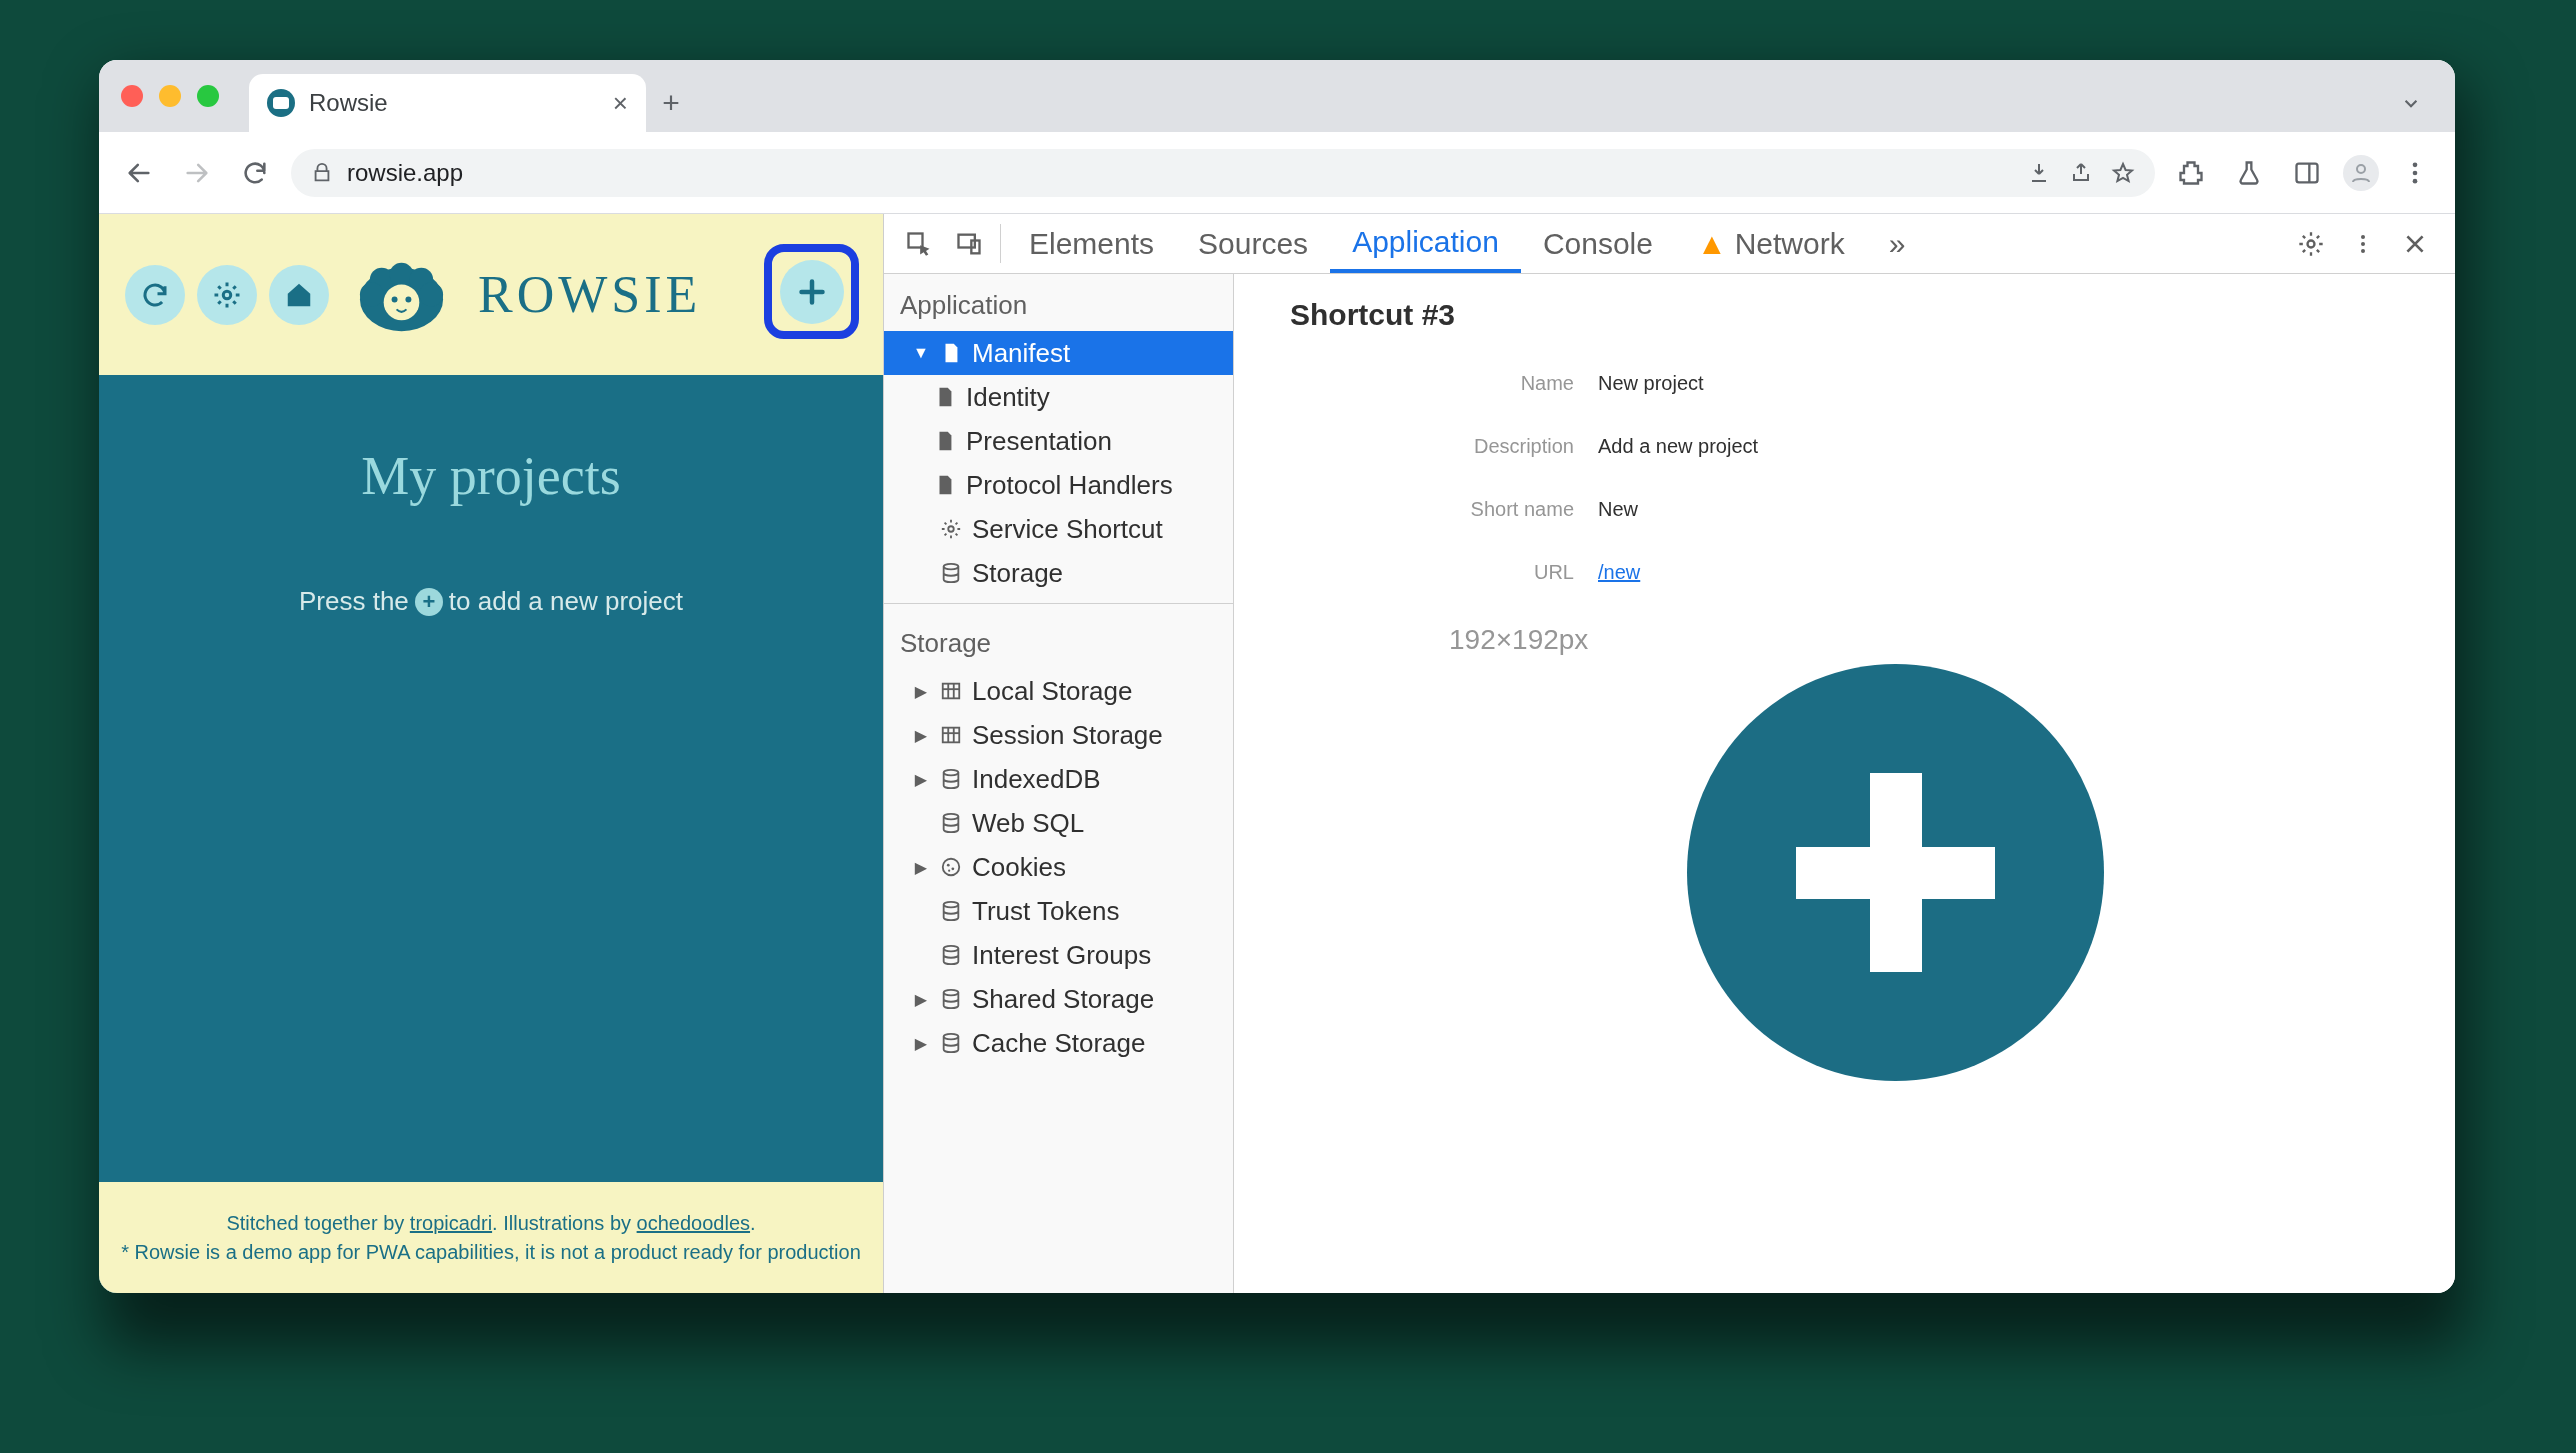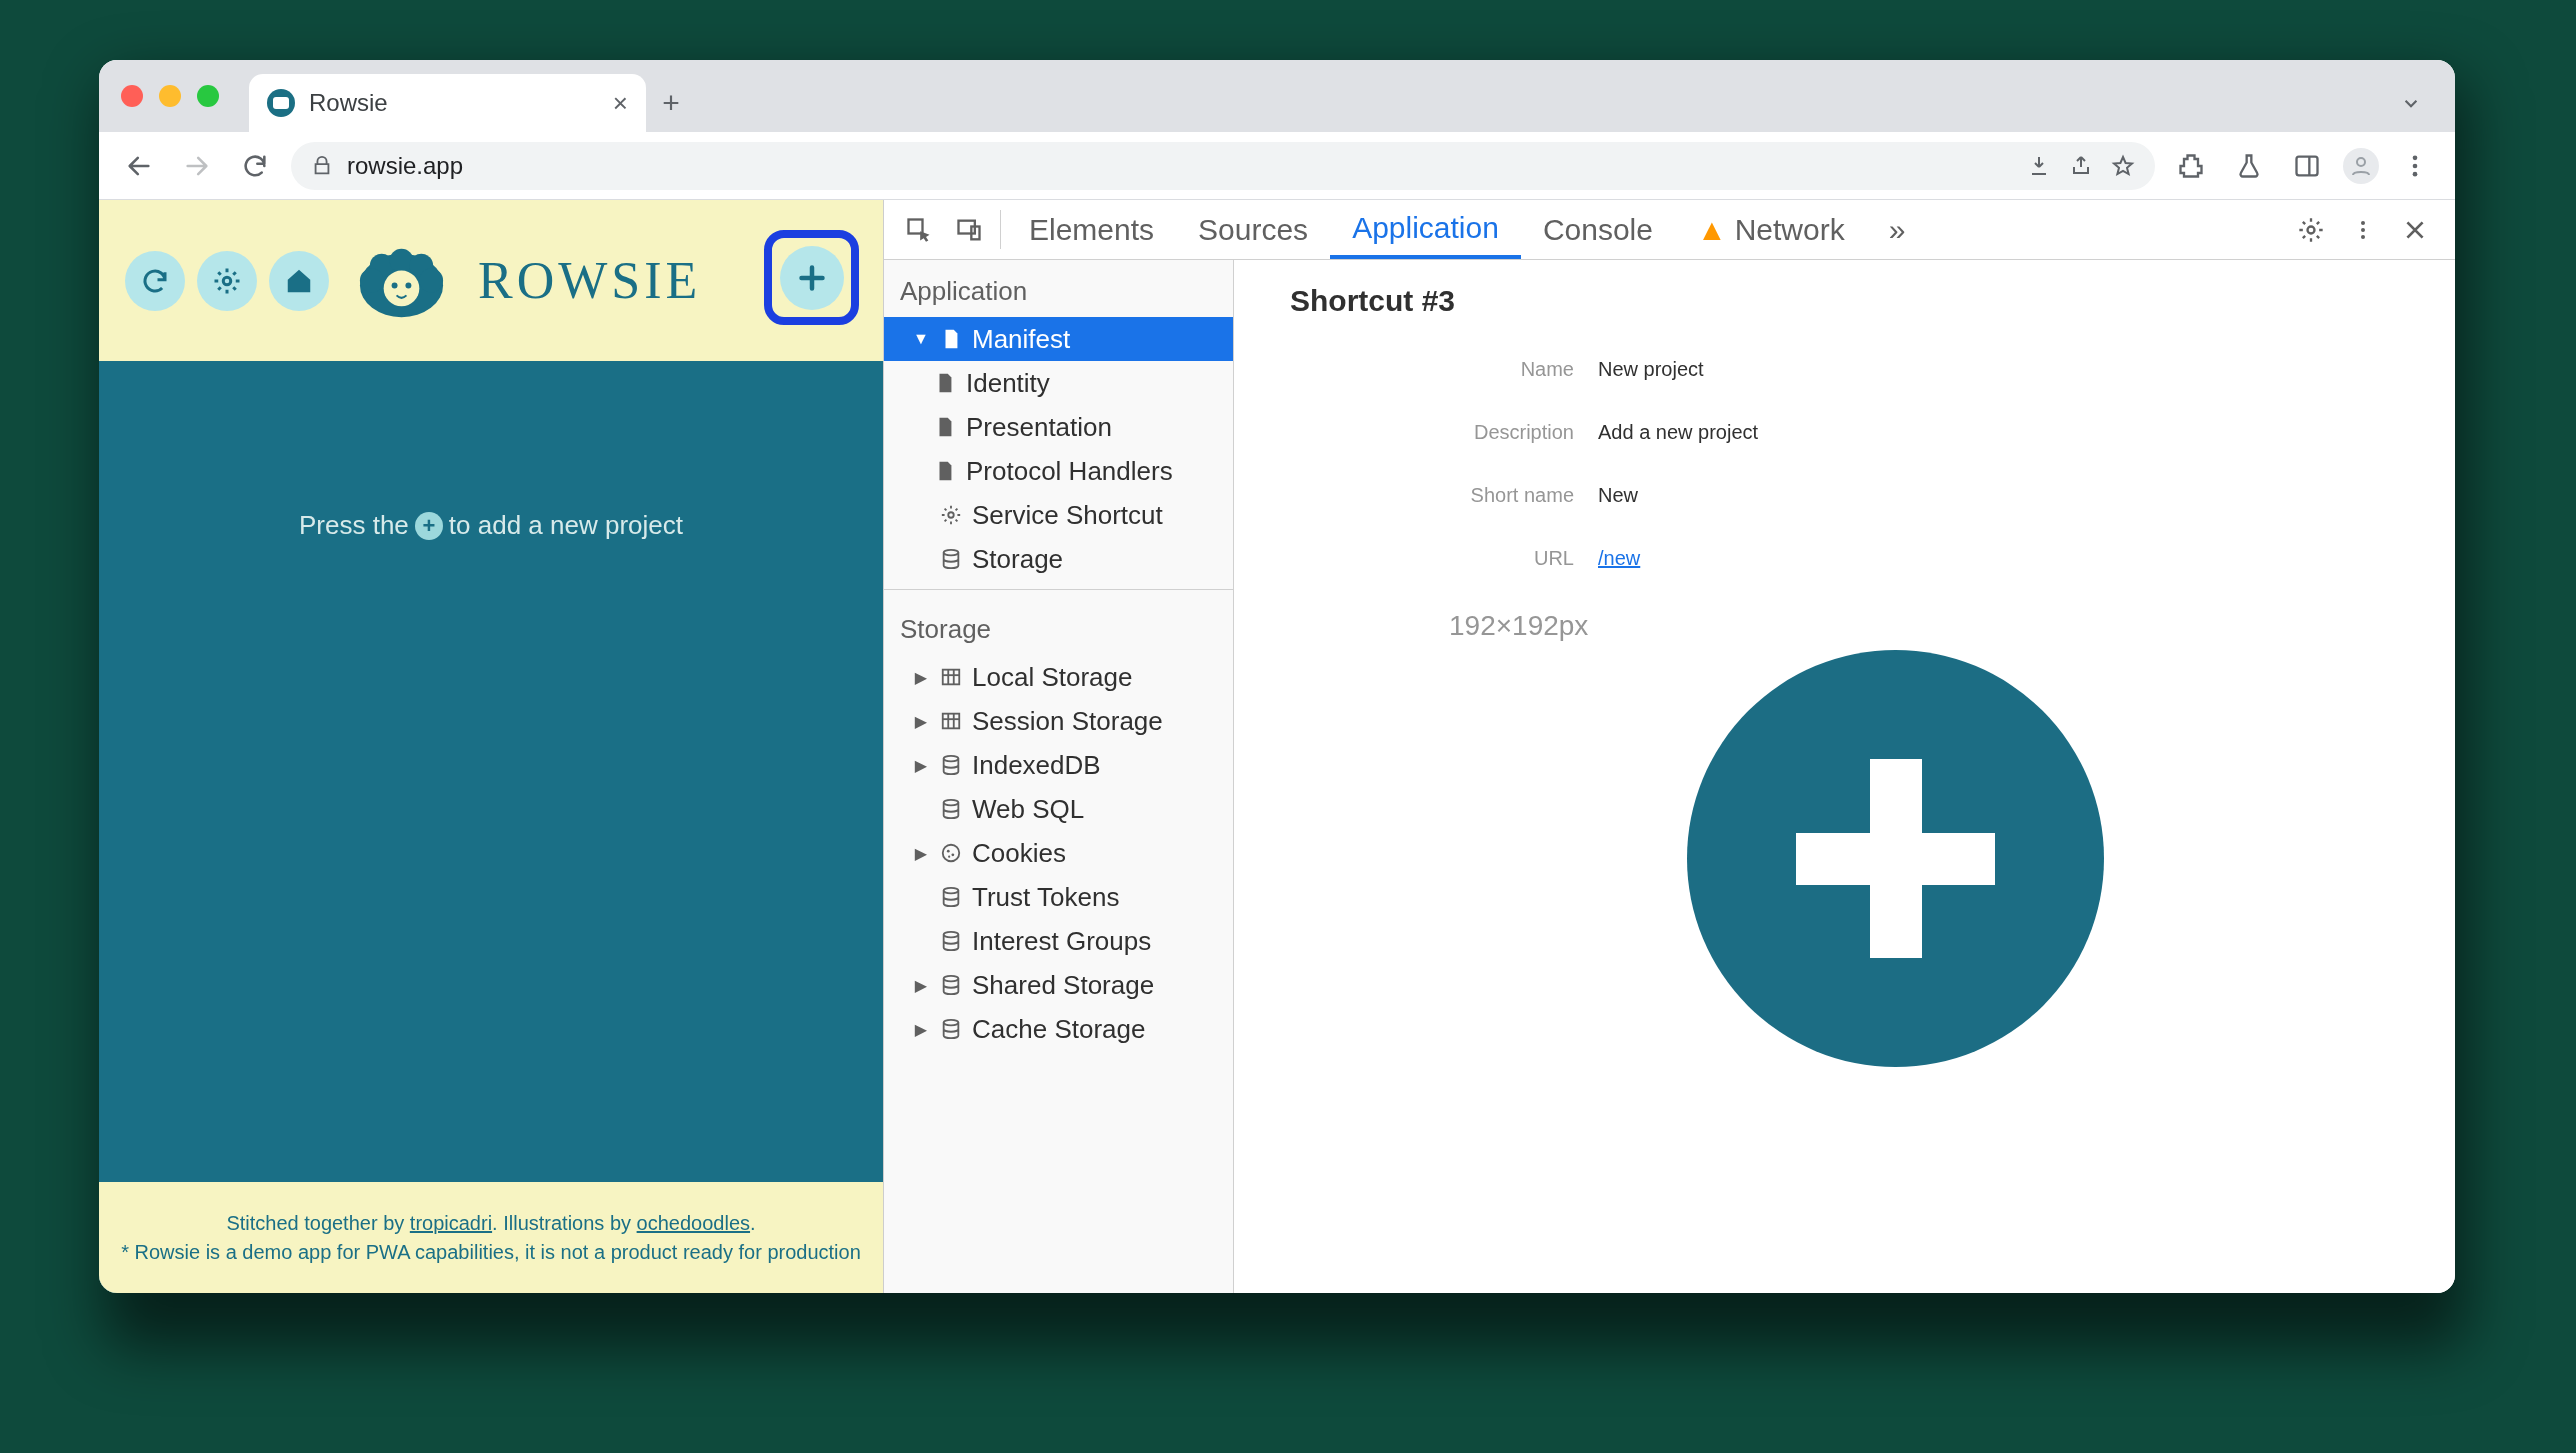--- a/index.html
+++ b/index.html
@@ -18,21 +18,21 @@
   .tab { background: #fff; border-radius: 14px 14px 0 0; height: 58px; width: 397px; display: flex; align-items: center; padding: 0 18px; gap: 14px; }
   .tab .favicon { width: 28px; height: 28px; border-radius: 50%; background: #1b6f84; display: flex; align-items: center; justify-content: center; }
   .tab .favicon::after { content:""; width: 16px; height: 12px; background: #fff; border-radius: 3px; }
   .tab-title { flex: 1; font-size: 24px; color: #3c4043; }
   .tab-close { font-size: 26px; color: #5f6368; cursor: pointer; }
   .new-tab-btn { width: 50px; height: 58px; display:flex; align-items:center; justify-content:center; color:#5f6368; font-size: 30px; }
   .tab-strip-spacer { flex:1; }
   .tabs-menu { width:40px; height:58px; display:flex; align-items:center; justify-content:center; color:#5f6368; font-size:22px; margin-right:24px; }
 
   
-  .toolbar { height: 68px; background: #fff; border-bottom: 1px solid #dadce0; display:flex; align-items:center; padding: 0 18px; gap: 14px; }
+  .toolbar { height: 82px; background: #fff; border-bottom: 1px solid #dadce0; display:flex; align-items:center; padding: 0 18px; gap: 14px; }
   .tb-icon { width: 44px; height:44px; display:flex; align-items:center; justify-content:center; color:#5f6368; border-radius:50%; }
   .tb-icon svg { width: 28px; height:28px; }
   .tb-icon.disabled { opacity: 0.4; }
   .omnibox { flex: 1; height: 48px; background: #f1f3f4; border-radius: 24px; display:flex; align-items:center; padding: 0 20px; gap: 14px; color:#202124; font-size: 24px; }
   .omnibox .lock { color:#5f6368; }
   .omnibox .url { flex:1; }
   .omnibox .end-icons { display:flex; gap:18px; color:#5f6368; }
   .toolbar-right { display:flex; gap: 14px; align-items:center; }
   .avatar-circle { width:36px; height:36px; border-radius:50%; background:#e8eaed; display:flex; align-items:center; justify-content:center; color:#9aa0a6; }
 
@@ -233,20 +233,21 @@
         <span class="logo-text">ROWSIE</span>
         <div class="add-highlight">
           <div class="add-circle">
             <svg viewBox="0 0 24 24" width="36" height="36">
                 <path d="M12 5v14M5 12h14" stroke="#1a6f86" stroke-width="3" stroke-linecap="round"></path>
               </svg>
           </div>
         </div>
       </div>
       <div class="app-body">
+        <div class="my-projects">My projects</div>
         <div class="hint">
           <span>Press the</span>
           <span class="mini-plus">+</span>
           <span>to add a new project</span>
         </div>
       </div>
       <div class="app-footer">
         <div>
           <span>Stitched together by </span><a href="#">tropicadri</a><span>. Illustrations by </span><a href="#">ochedoodles</a><span>.</span>
         </div>

